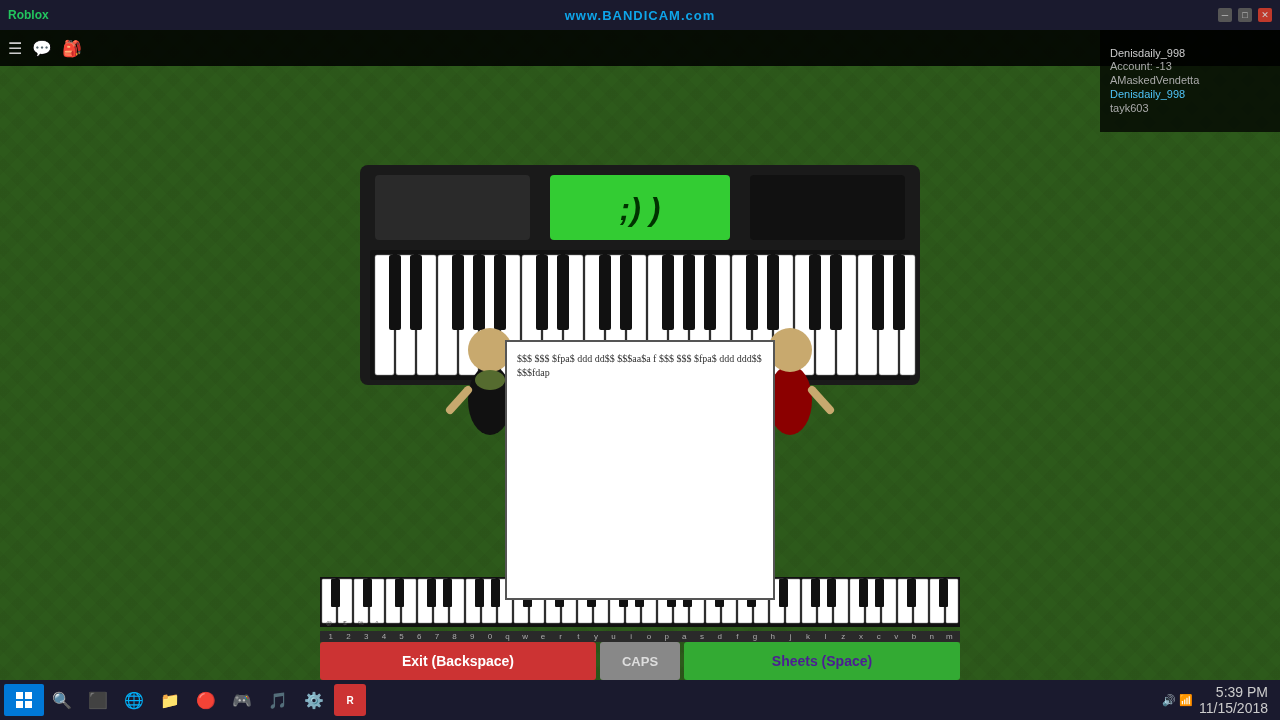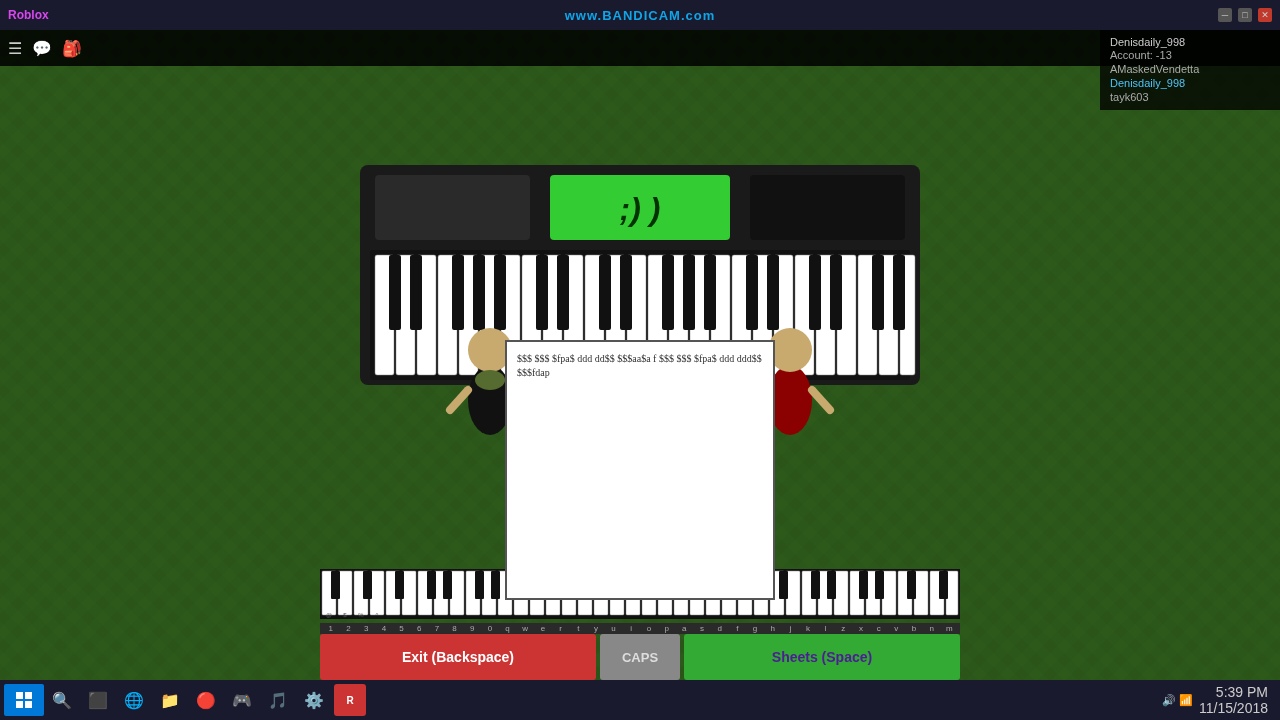--- a/index.html
+++ b/index.html
@@ -29,21 +29,21 @@
       left: 0;
       right: 0;
       height: 30px;
       background: #1a1a2e;
       display: flex;
       align-items: center;
       padding: 0 8px;
       z-index: 100;
     }
     .top-bar-title {
-      color: #d946ef;
+      color: #22c55e;
       font-size: 12px;
       font-weight: bold;
     }
     .top-bar-watermark {
       position: absolute;
       left: 50%;
       transform: translateX(-50%);
       color: #0ea5e9;
       font-size: 13px;
       font-weight: bold;
@@ -88,21 +88,21 @@
       cursor: pointer;
     }
 
     
     .user-panel {
       position: absolute;
       top: 30px;
       right: 0;
       width: 180px;
       background: rgba(0,0,0,0.75);
-      padding: 6px 10px;
+      padding: 17px 10px;
       z-index: 99;
     }
     .user-panel-title {
       color: #ccc;
       font-size: 11px;
     }
     .user-panel-item {
       color: #aaa;
       font-size: 11px;
       padding: 1px 0;
@@ -453,21 +453,21 @@
     <div style="flex:1;text-align:center;font-size:8px;color:#aaa;">z</div>
     <div style="flex:1;text-align:center;font-size:8px;color:#aaa;">x</div>
     <div style="flex:1;text-align:center;font-size:8px;color:#aaa;">c</div>
     <div style="flex:1;text-align:center;font-size:8px;color:#aaa;">v</div>
     <div style="flex:1;text-align:center;font-size:8px;color:#aaa;">b</div>
     <div style="flex:1;text-align:center;font-size:8px;color:#aaa;">n</div>
     <div style="flex:1;text-align:center;font-size:8px;color:#aaa;">m</div>
   </div>
 
   
-  <div style="display:flex;gap:4px;height:46px;">
+  <div style="display:flex;gap:4px;height:38px;">
     <button class="btn-exit">Exit (Backspace)</button>
     <button class="btn-caps">CAPS</button>
     <button class="btn-sheets">Sheets (Space)</button>
   </div>
 </div>
 
 <div class="taskbar">
   <div class="taskbar-start">
     <svg width="16" height="16" viewBox="0 0 16 16">
       <rect x="0" y="0" width="7" height="7" fill="white"></rect>

